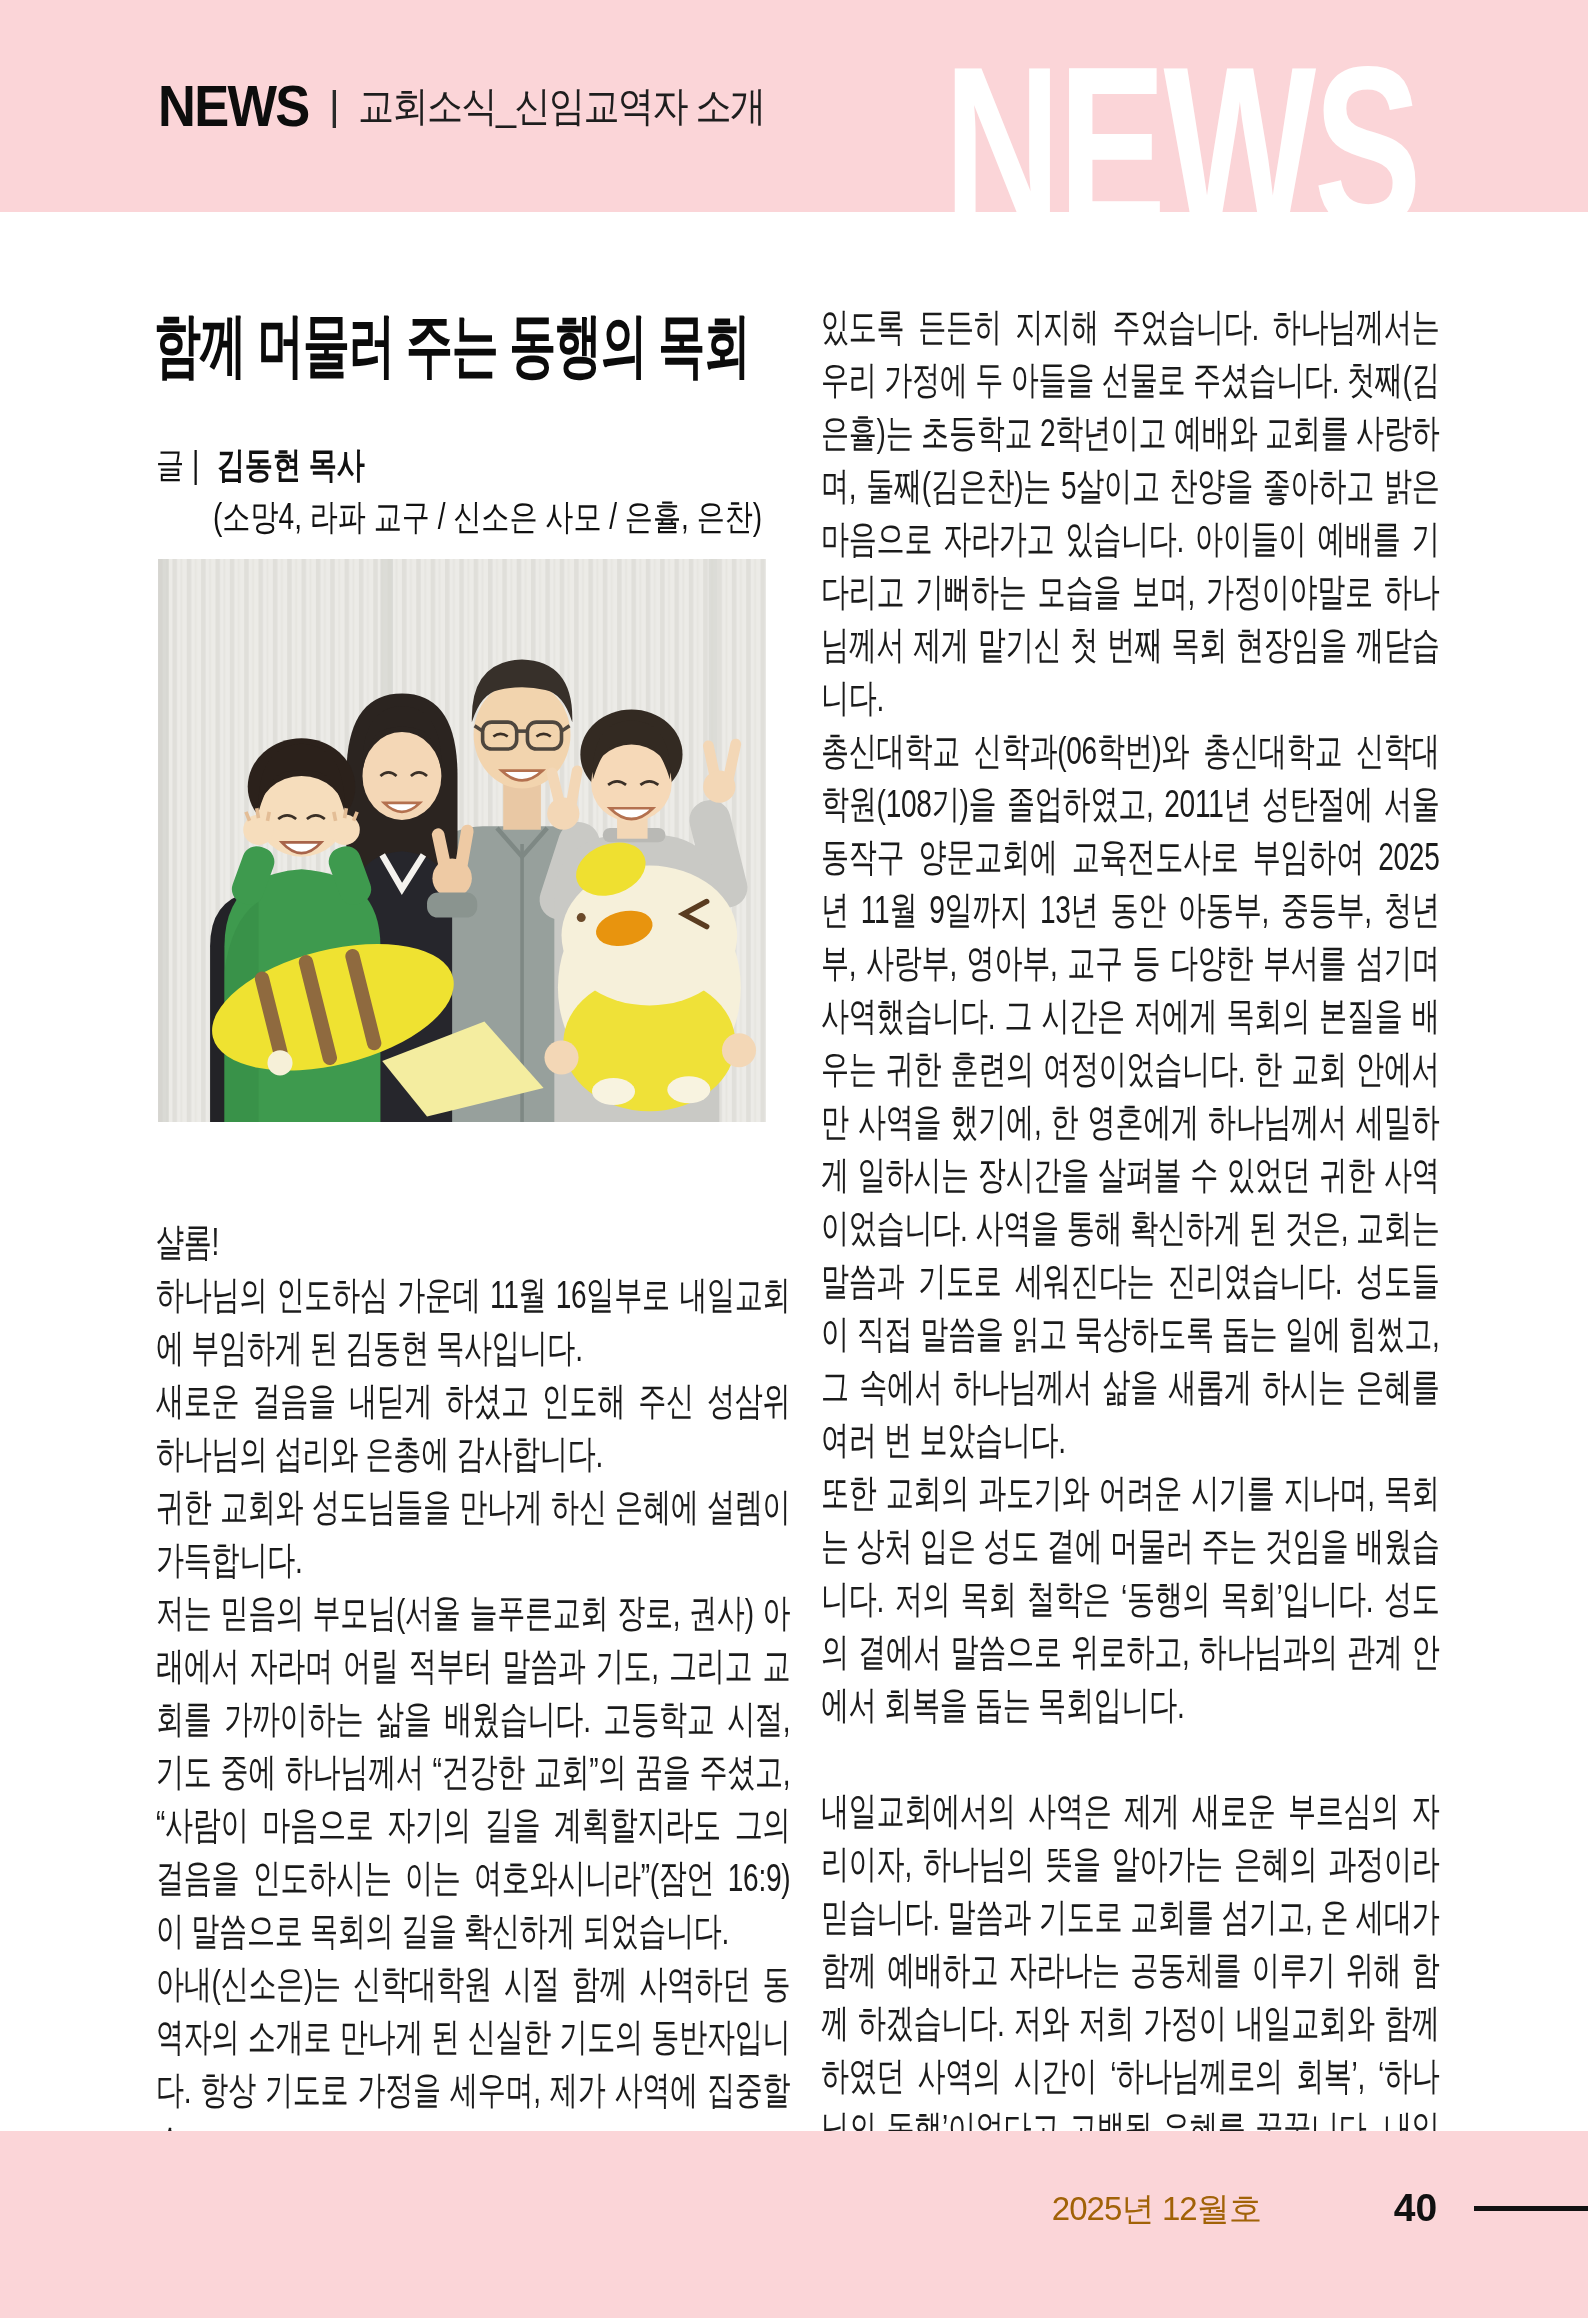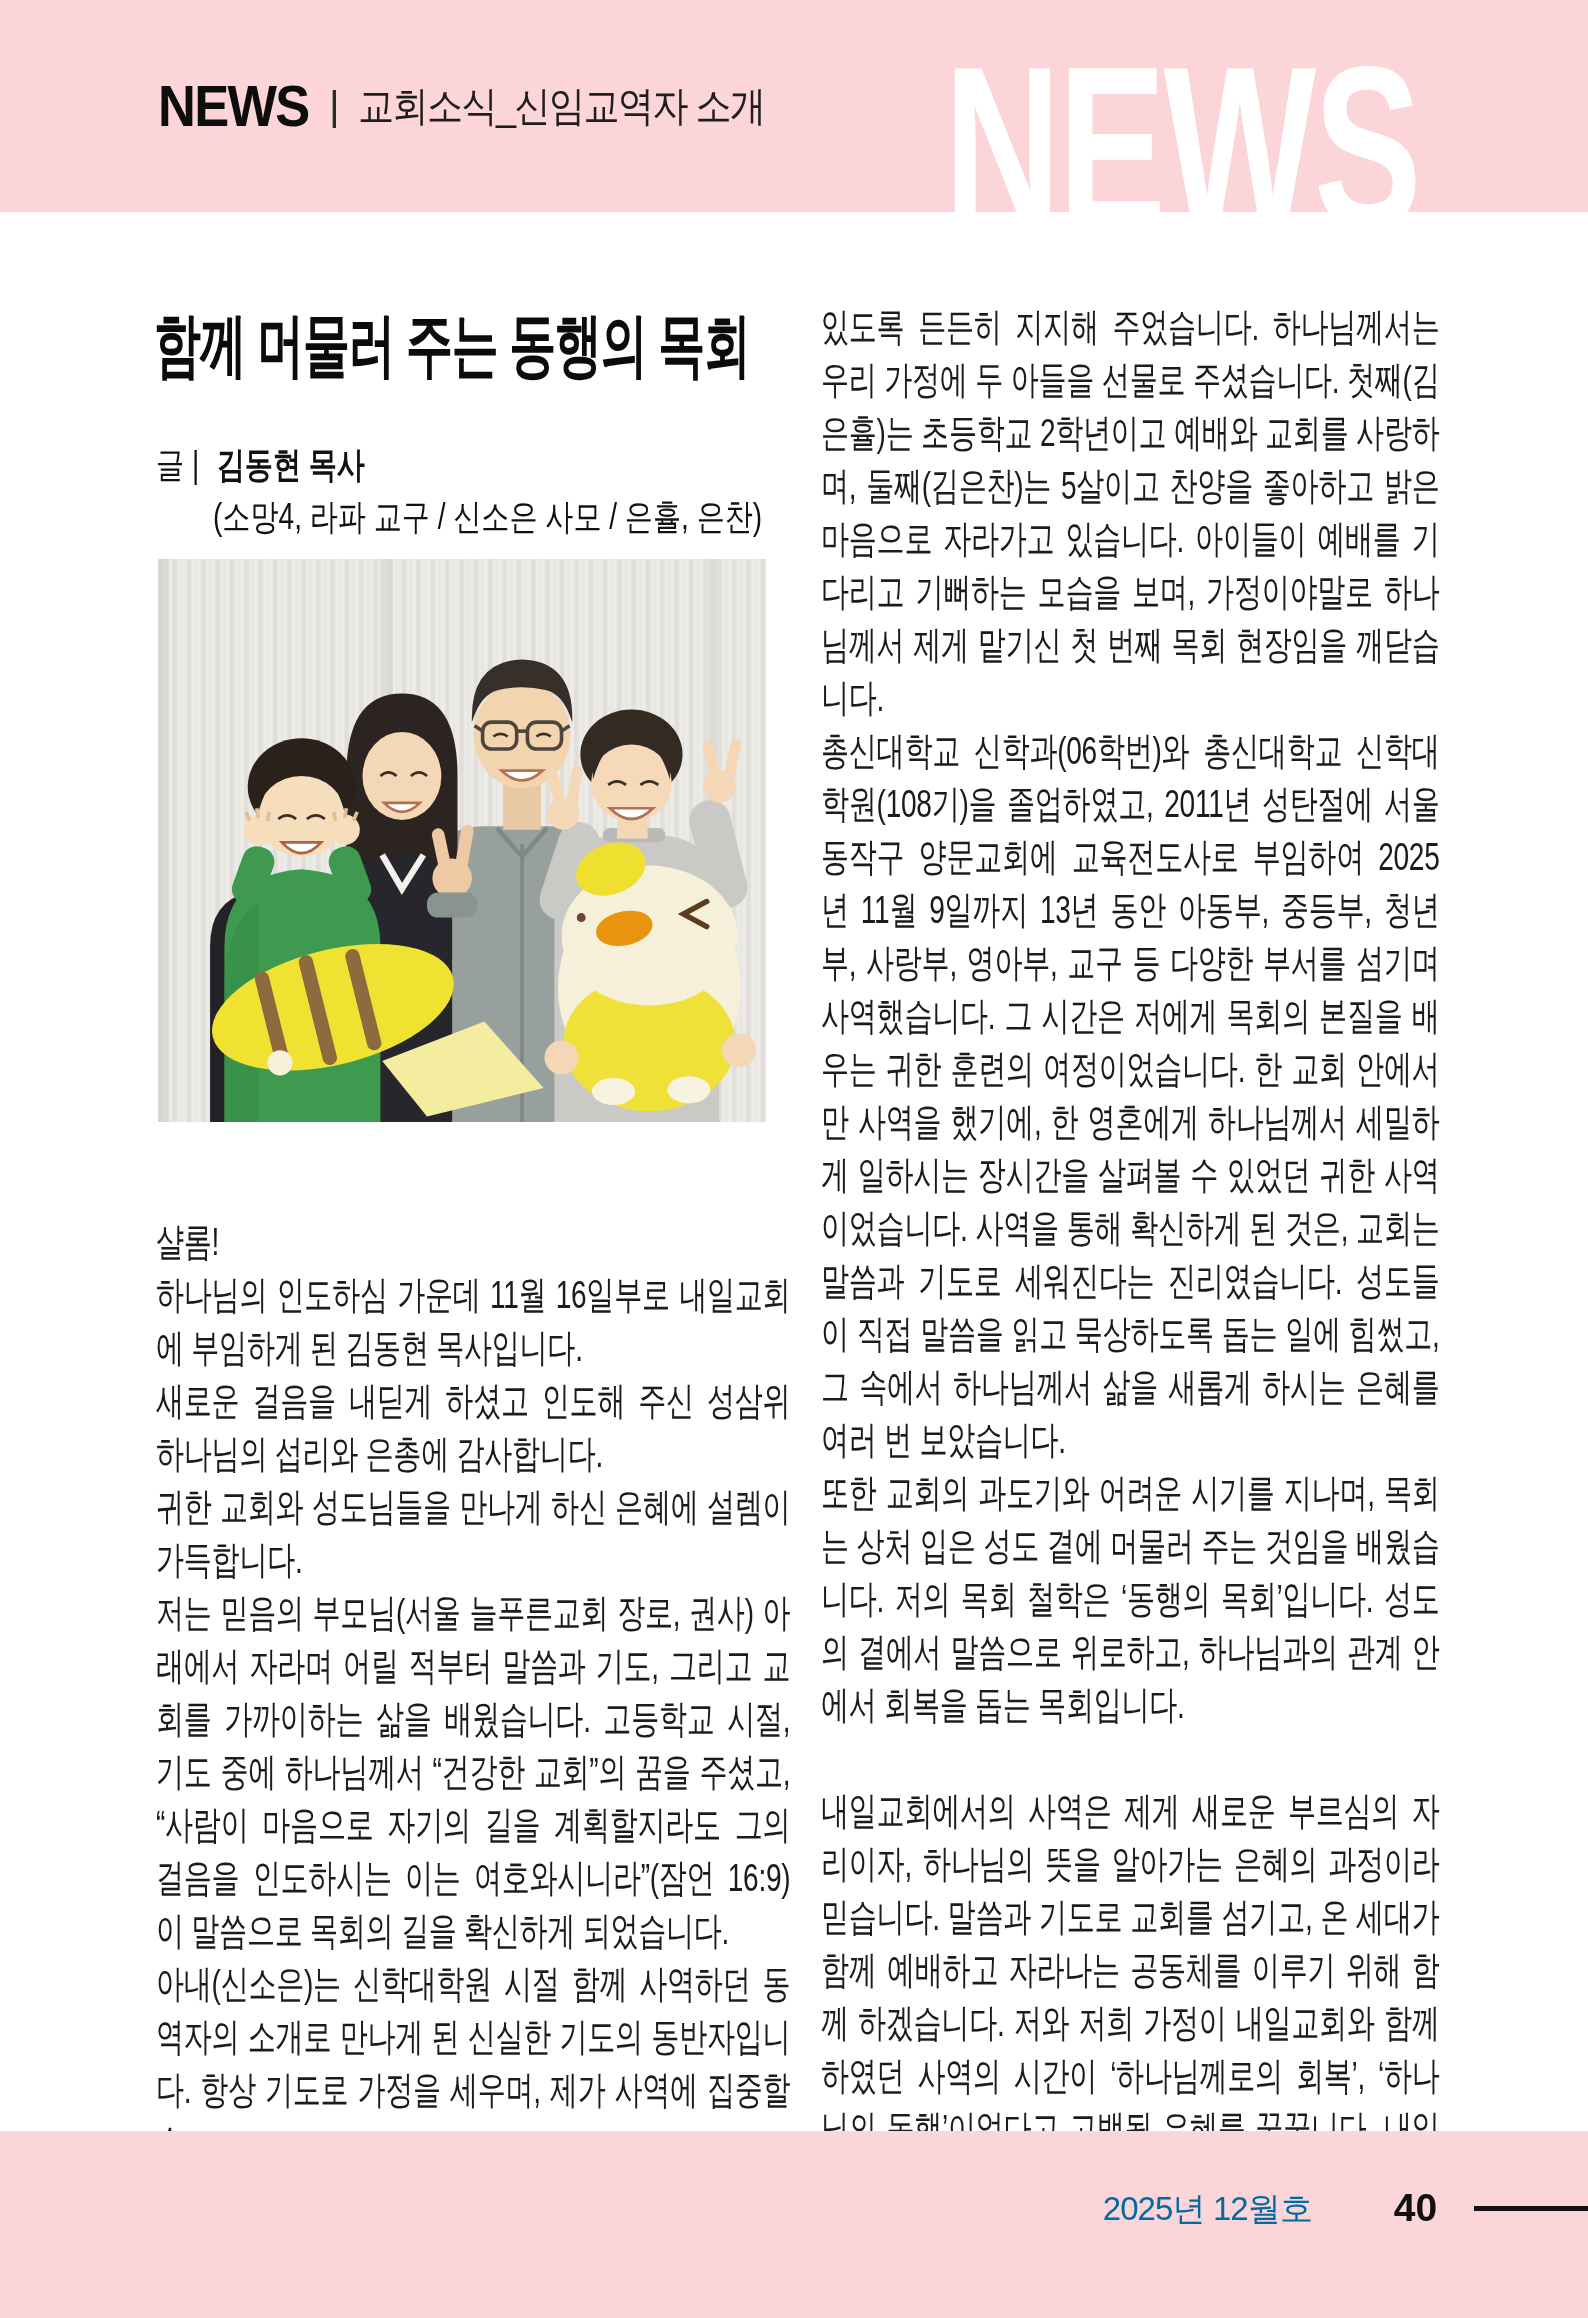--- a/index.html
+++ b/index.html
@@ -72,22 +72,22 @@
   .col-right{left:821px;top:300px;width:618px;}
   .col-right .col-inner{width:859px;}
   .col-inner p{margin:0;}
   .col-inner p.para-gap{margin-top:53px;}
   
   .footer-band{
     position:absolute;left:0;top:2131px;width:1588px;height:187px;
     background:#fbd5d8;
   }
   .footer-issue{
-    position:absolute;left:1031px;top:2187px;width:281px;
-    font-size:33px;letter-spacing:-0.9px;color:#0369a1;text-align:right;
+    position:absolute;left:980px;top:2187px;width:281px;
+    font-size:33px;letter-spacing:-0.9px;color:#a16207;text-align:right;
     line-height:43px;
   }
   .footer-page-number{
     position:absolute;left:1384px;top:2184px;width:63px;
     font-size:39px;font-weight:700;color:#111;text-align:center;
     line-height:47px;
   }
   .footer-rule{
     position:absolute;left:1474px;top:2206px;width:114px;height:4.5px;
     background:#121212;

